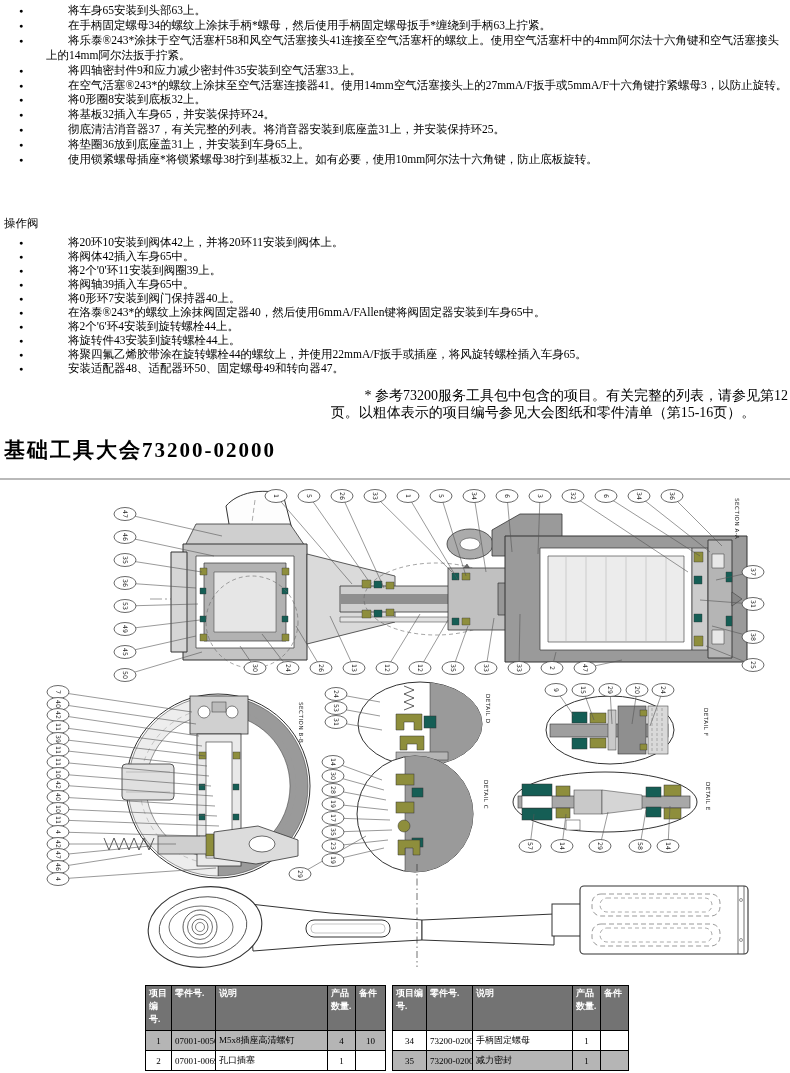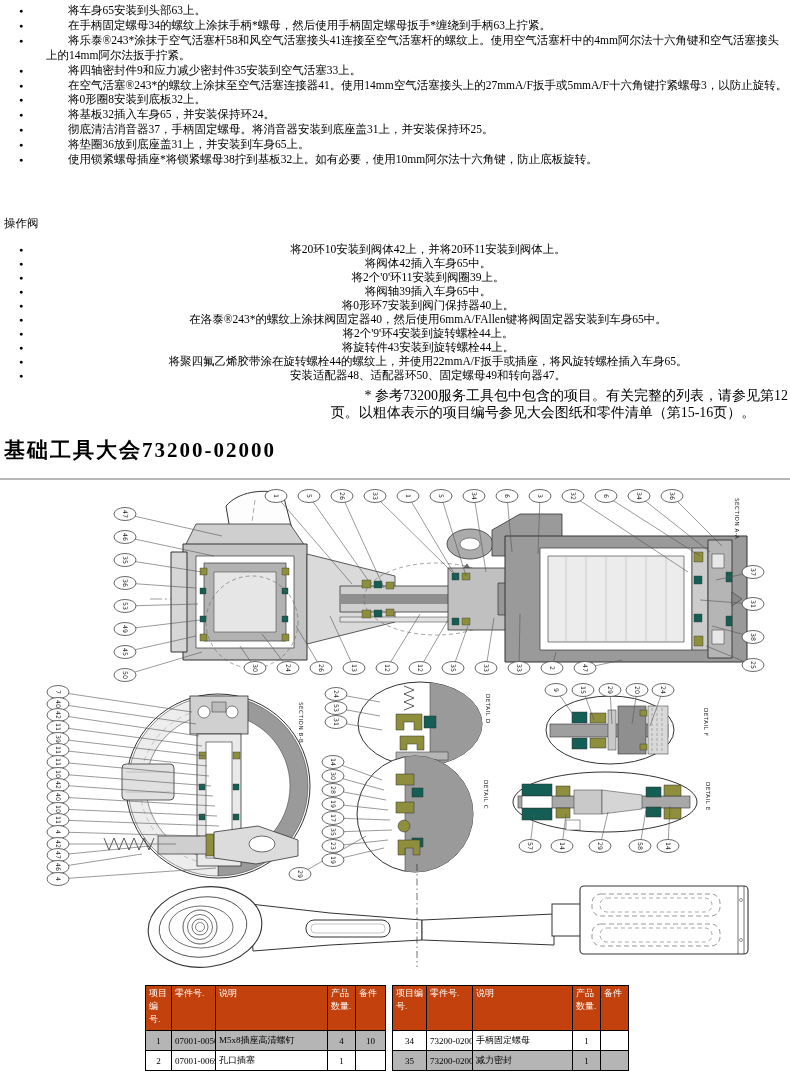--- a/index.html
+++ b/index.html
@@ -13,55 +13,55 @@
   ul.steps2{line-height:14px;}
   .valve-title{left:4px;top:216px;font-size:11.5px;}
   .footnote{left:298px;top:388px;width:490px;font-size:14px;line-height:16.5px;}
   .footnote .l1{text-align:right;}
   .footnote .l2{text-align:center;}
   .heading{left:4px;top:436px;font-size:21px;font-weight:bold;letter-spacing:2px;}
   .rule{left:0;top:478px;width:790px;border-top:2px solid #b9b9b9;height:0;}
   #diagram{position:absolute;left:0;top:484px;}
   table.ptable{position:absolute;top:985px;border-collapse:collapse;
        font-size:9px;table-layout:fixed;}
-  .ptable th{background:#c2410c;color:#fff;font-weight:normal;border:1px solid #000;
+  .ptable th{background:#737373;color:#fff;font-weight:bold;border:1px solid #000;
        padding:1px 3px;text-align:left;vertical-align:top;height:42px;overflow:hidden;}
   .ptable td{border:1px solid #000;padding:1px 3px;height:17px;overflow:hidden;
        white-space:nowrap;}
   .ptable tr.shaded td{background:#b5b5b5;}
   .ptable td.c{text-align:center;}
   .left-table{left:145px;width:240px;}
   .right-table{left:392px;width:236px;}
 </style>
 </head>
 <body>
 
 <ul class="steps abs" style="top:3px;left:0;width:788px;">
     <li>将车身65安装到头部63上。</li>
     <li>在手柄固定螺母34的螺纹上涂抹手柄*螺母，然后使用手柄固定螺母扳手*缠绕到手柄63上拧紧。</li>
     <li>将乐泰®243*涂抹于空气活塞杆58和风空气活塞接头41连接至空气活塞杆的螺纹上。使用空气活塞杆中的4mm阿尔法十六角键和空气活塞接头上的14mm阿尔法扳手拧紧。</li>
     <li>将四轴密封件9和应力减少密封件35安装到空气活塞33上。</li>
     <li>在空气活塞®243*的螺纹上涂抹至空气活塞连接器41。使用14mm空气活塞接头上的27mmA/F扳手或5mmA/F十六角键拧紧螺母3，以防止旋转。</li>
     <li>将0形圈8安装到底板32上。</li>
     <li>将基板32插入车身65，并安装保持环24。</li>
-    <li>彻底清洁消音器37，手柄固定螺母。将消音器安装到底座盖31上，并安装保持环25。</li>
+    <li>彻底清洁消音器37，有关完整的列表。将消音器安装到底座盖31上，并安装保持环25。</li>
     <li>将垫圈36放到底座盖31上，并安装到车身65上。</li>
     <li>使用锁紧螺母插座*将锁紧螺母38拧到基板32上。如有必要，使用10mm阿尔法十六角键，防止底板旋转。</li>
   </ul>
 
 <div class="abs valve-title">操作阀</div>
 
-<ul class="steps steps2 abs" style="top:242px;left:0;width:788px;text-align:center;">
+<ul class="steps steps2 abs" style="top:235px;left:0;width:788px;">
     <li>将20环10安装到阀体42上，并将20环11安装到阀体上。</li>
     <li>将阀体42插入车身65中。</li>
     <li>将2个'0'环11安装到阀圈39上。</li>
     <li>将阀轴39插入车身65中。</li>
     <li>将0形环7安装到阀门保持器40上。</li>
     <li>在洛泰®243*的螺纹上涂抹阀固定器40，然后使用6mmA/FAllen键将阀固定器安装到车身65中。</li>
-    <li>将2个'9'环4安装到旋转螺栓44上。</li>
+    <li>将2个'6'环4安装到旋转螺栓44上。</li>
     <li>将旋转件43安装到旋转螺栓44上。</li>
     <li>将聚四氟乙烯胶带涂在旋转螺栓44的螺纹上，并使用22mmA/F扳手或插座，将风旋转螺栓插入车身65。</li>
     <li>安装适配器48、适配器环50、固定螺母49和转向器47。</li>
   </ul>
 
 <div class="abs footnote">
   <div class="l1">* 参考73200服务工具包中包含的项目。有关完整的列表，请参见第12</div>
   <div class="l2">页。以粗体表示的项目编号参见大会图纸和零件清单（第15-16页）。</div>
 </div>
 

